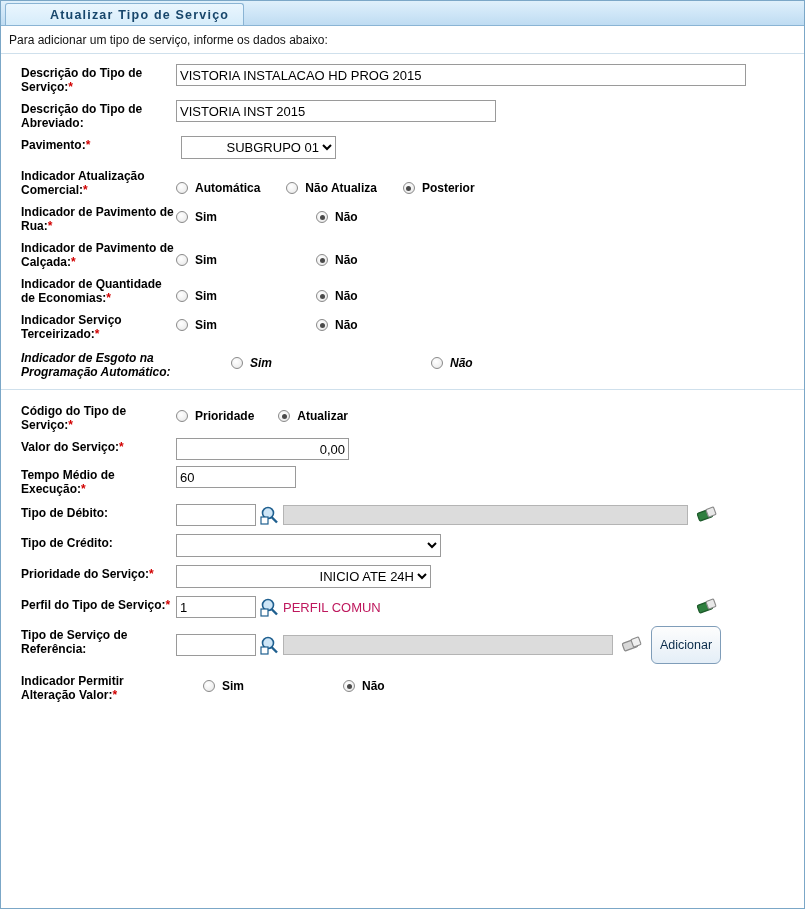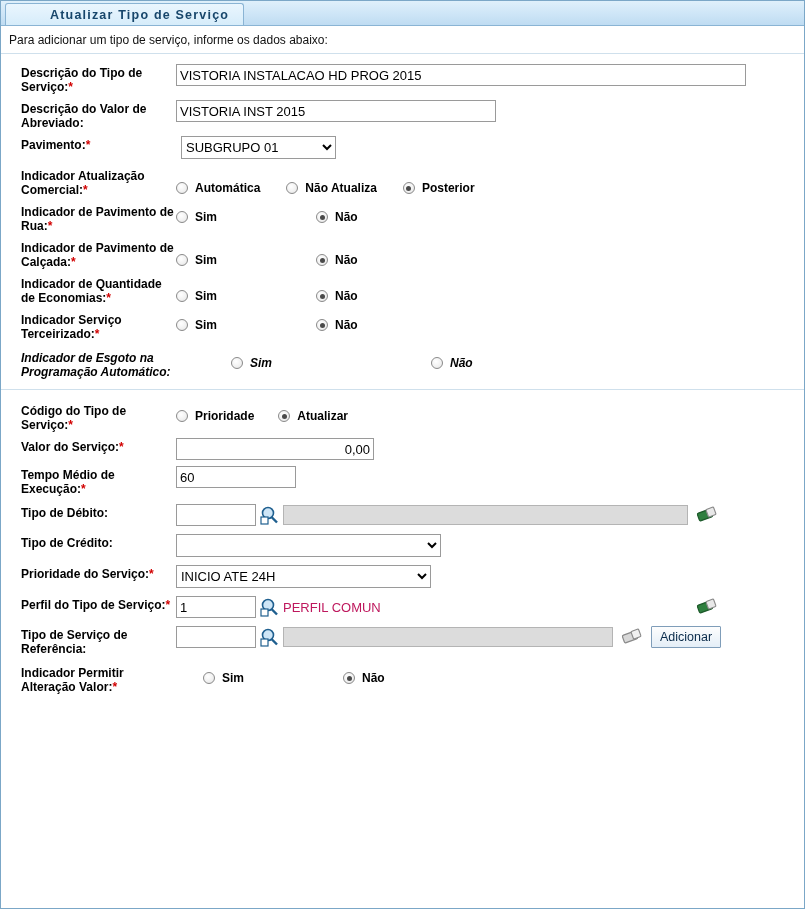--- a/index.html
+++ b/index.html
@@ -87,20 +87,21 @@
     box-sizing: border-box;
     height: 22px;
   }
   select {
     font-family: "Liberation Sans", sans-serif;
     font-size: 13px;
     height: 23px;
     border: 1px solid #9a9a9a;
     background: #fff;
     box-sizing: border-box;
+    text-align: right;
   }
   .radio-group { display: flex; align-items: center; }
   .radio-opt {
     display: flex;
     align-items: center;
     margin-right: 22px;
     font-weight: bold;
     font-size: 12px;
   }
   .radio {
@@ -146,24 +147,24 @@
     color: #be185d;
   }
   .eraser { width: 26px; height: 20px; margin-left: 6px; flex: none; }
   .btn {
     font-family: "Liberation Sans", sans-serif;
     font-size: 12.5px;
     padding: 2px 8px;
     border: 1px solid #7f9db9;
     background: linear-gradient(to bottom,#fdfdfd,#e4eef7);
     color: #0a2b4a;
-    border-radius: 1px;
+    border-radius: 6px;
     margin-left: 6px;
     cursor: pointer;
-    height: 22px;
+    height: 38px;
   }
 </style>
 </head>
 <body>
 
 <div class="panel">
 
   <div class="titlebar">
     <div class="tab">
       <span class="tab-title">Atualizar Tipo de Serviço</span>
@@ -177,21 +178,21 @@
     <div class="row">
       <div class="lbl">
         <span>Descrição do Tipo de Serviço:</span><span class="req">*</span>
       </div>
       <div class="fld">
         <input type="text" style="width: 570px;" value="VISTORIA INSTALACAO HD PROG 2015">
       </div>
     </div>
 
     <div class="row">
-      <div class="lbl">Descrição do Valor de Abreviado:</div>
+      <div class="lbl">Descrição do Tipo de Abreviado:</div>
       <div class="fld">
         <input type="text" style="width: 320px;" value="VISTORIA INST 2015">
       </div>
     </div>
 
     <div class="row">
       <div class="lbl">
         <span>Pavimento:</span><span class="req">*</span>
       </div>
       <div class="fld">
@@ -329,21 +330,21 @@
           </label>
         </div>
       </div>
     </div>
 
     <div class="row" style="margin-top:6px;">
       <div class="lbl">
         <span>Valor do Serviço:</span><span class="req">*</span>
       </div>
       <div class="fld">
-        <input type="text" style="width: 198px; text-align: right;" value="0,00">
+        <input type="text" style="width: 173px; text-align: right;" value="0,00">
       </div>
     </div>
 
     <div class="row" style="margin-top:6px;">
       <div class="lbl">
         <span>Tempo Médio de Execução:</span><span class="req">*</span>
       </div>
       <div class="fld">
         <input type="text" style="width: 120px;" value="60">
       </div>

